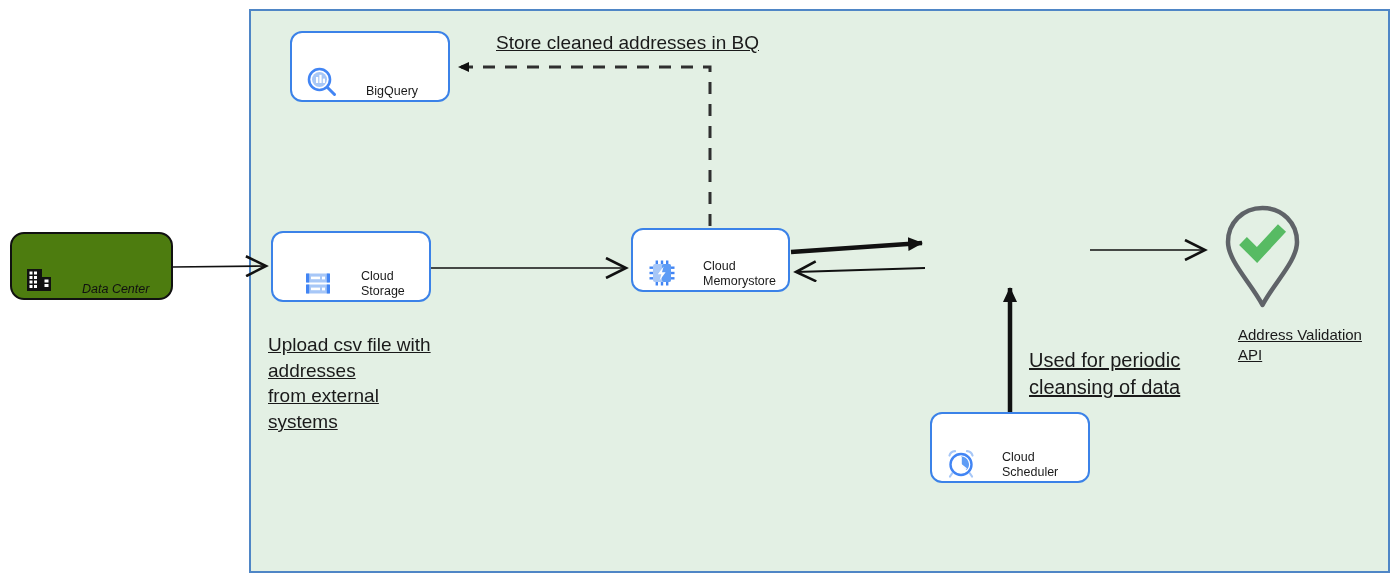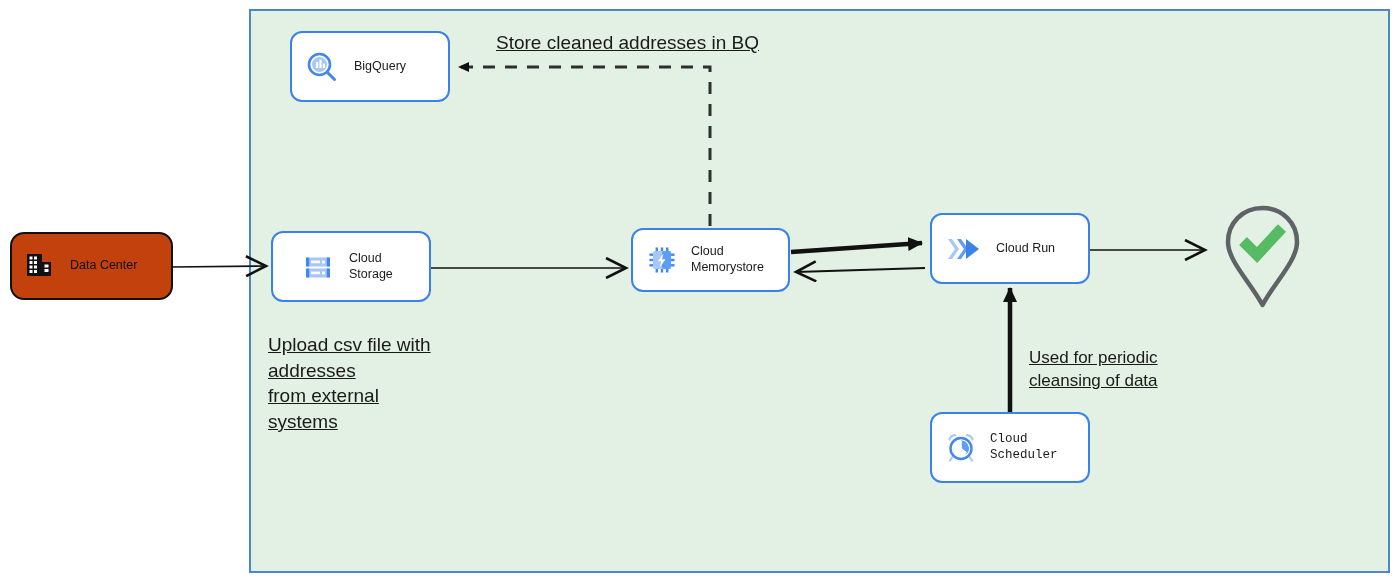--- a/index.html
+++ b/index.html
@@ -37,59 +37,61 @@
     background: #e3f0e4;
     border: 2px solid #4f86c6;
     box-sizing: border-box;
   }
 
   
   .node {
     position: absolute;
     box-sizing: border-box;
     display: flex;
-    align-items: center;
+    align-items: flex-end;
     background: #ffffff;
     border: 2px solid #3b82e8;
     border-radius: 12px;
+    gap: 12px;
   }
   .node .node-icon {
     flex: 0 0 auto;
     display: flex;
     align-items: center;
     justify-content: center;
   }
   .node .node-label {
     font-size: 12.5px;
     color: #1a1a1a;
     line-height: 1.25;
     white-space: pre-line;
   }
 
   
   .node.onprem {
-    background: #c2410c;
+    background: #4d7c0f;
     border: 2.5px solid #111111;
     border-radius: 14px;
+    font-style: italic;
   }
   .node.onprem .node-label {
     font-size: 12.5px;
     color: #111111;
   }
 
   
   .caption {
     position: absolute;
     color: #1a1a1a;
     line-height: 1.35;
     white-space: pre-line;
     text-decoration: underline;
   }
   .caption.big { font-size: 19px; }
-  .caption.mid { font-size: 17px; }
+  .caption.mid { font-size: 20px; }
   .caption.small { font-size: 15px; }
 </style>
 </head>
 <body>
 
 <div id="canvas">
 
   <div class="cloud-region"></div>
 
   <svg id="edge-layer" viewBox="0 0 1400 580" xmlns="http://www.w3.org/2000/svg">
@@ -210,53 +212,45 @@
           <rect x="14.8" y="25" width="2.4" height="3.5"></rect>
           <rect x="20" y="25" width="2.4" height="3.5"></rect>
         </g>
         <path d="M17.6 9.5 L11.8 17.2 L15.4 17.2 L13.6 23.4 L19.6 15.2 L16 15.2 z" fill="#ffffff"></path>
       </svg>
     </span>
     <span class="node-label" style="margin-left:12px;">Cloud
 Memorystore</span>
   </div>
 
-  <div class="node" style="left:930px; top:213px; width:160px; height:71px; padding:0 12px;">
-    <span class="node-icon" style="width:40px;height:34px;">
-      <svg width="38" height="30" viewBox="0 0 38 30" xmlns="http://www.w3.org/2000/svg">
-        <path d="M3,5 L10,15 L3,25 L7,25 L14,15 L7,5 z" fill="#a7c7f7"></path>
-        <path d="M12,5 L19,15 L12,25 L16,25 L23,15 L16,5 z" fill="#5e9cf5"></path>
-        <path d="M21,5 L34,15 L21,25 z" fill="#3b82e8"></path>
-      </svg>
-    </span>
-    <span class="node-label" style="margin-left:12px;">Cloud Run</span>
-  </div>
 
   <div class="node" style="left:930px; top:412px; width:160px; height:71px; padding:0 12px;">
     <span class="node-icon" style="width:34px;height:34px;">
       <svg width="32" height="32" viewBox="0 0 32 32" xmlns="http://www.w3.org/2000/svg">
         <path d="M4.5 7.5 A6 6 0 0 1 10 3.2" fill="none" stroke="#a7c7f7" stroke-width="2.2" stroke-linecap="round"></path>
         <path d="M27.5 7.5 A6 6 0 0 0 22 3.2" fill="none" stroke="#a7c7f7" stroke-width="2.2" stroke-linecap="round"></path>
         <line x1="7" y1="25.5" x2="5" y2="28.5" stroke="#a7c7f7" stroke-width="2.2" stroke-linecap="round"></line>
         <line x1="25" y1="25.5" x2="27" y2="28.5" stroke="#a7c7f7" stroke-width="2.2" stroke-linecap="round"></line>
         <circle cx="16" cy="16.5" r="10.5" fill="none" stroke="#4285f4" stroke-width="2.4"></circle>
         <path d="M16 16.5 L16 8.6 A7.9 7.9 0 0 1 21.6 22.1 z" fill="#5e9cf5"></path>
         <line x1="16" y1="16.5" x2="16" y2="9.5" stroke="#ffffff" stroke-width="1.6" stroke-linecap="round"></line>
         <line x1="16" y1="16.5" x2="21" y2="20.5" stroke="#ffffff" stroke-width="1.6" stroke-linecap="round"></line>
       </svg>
     </span>
-    <span class="node-label" style="margin-left:12px;font-family:Liberation Mono, monospace;">Cloud Scheduler</span>
+    <span class="node-label" style="margin-left:12px;">Cloud Scheduler</span>
   </div>
 
   <div style="position:absolute; left:1215px; top:205px; width:95px; height:105px;">
     <svg width="95" height="105" viewBox="0 0 95 105" xmlns="http://www.w3.org/2000/svg">
       <path d="M47.5 3 C27.5 3 13 18 13 37 C13 56 36 78 47.5 100 C59 78 82 56 82 37 C82 18 67.5 3 47.5 3 z" fill="none" stroke="#5f6368" stroke-width="4.5" stroke-linejoin="round"></path>
       <path d="M28 36 L42 50 L67 23" fill="none" stroke="#57bb63" stroke-width="11" stroke-linecap="butt" stroke-linejoin="miter"></path>
     </svg>
   </div>
+  <div class="caption small" style="left:1238px; top:325px; width:150px;">Address Validation
+API</div>
 
   <div class="caption big" style="left:496px; top:30px;">Store cleaned addresses in BQ</div>
 
 
   <div class="caption mid" style="left:1029px; top:347px;">Used for periodic
 cleansing of data</div>
 
   <div class="caption big" style="left:268px; top:332px; width:320px;">Upload csv file with
 addresses
 from external

